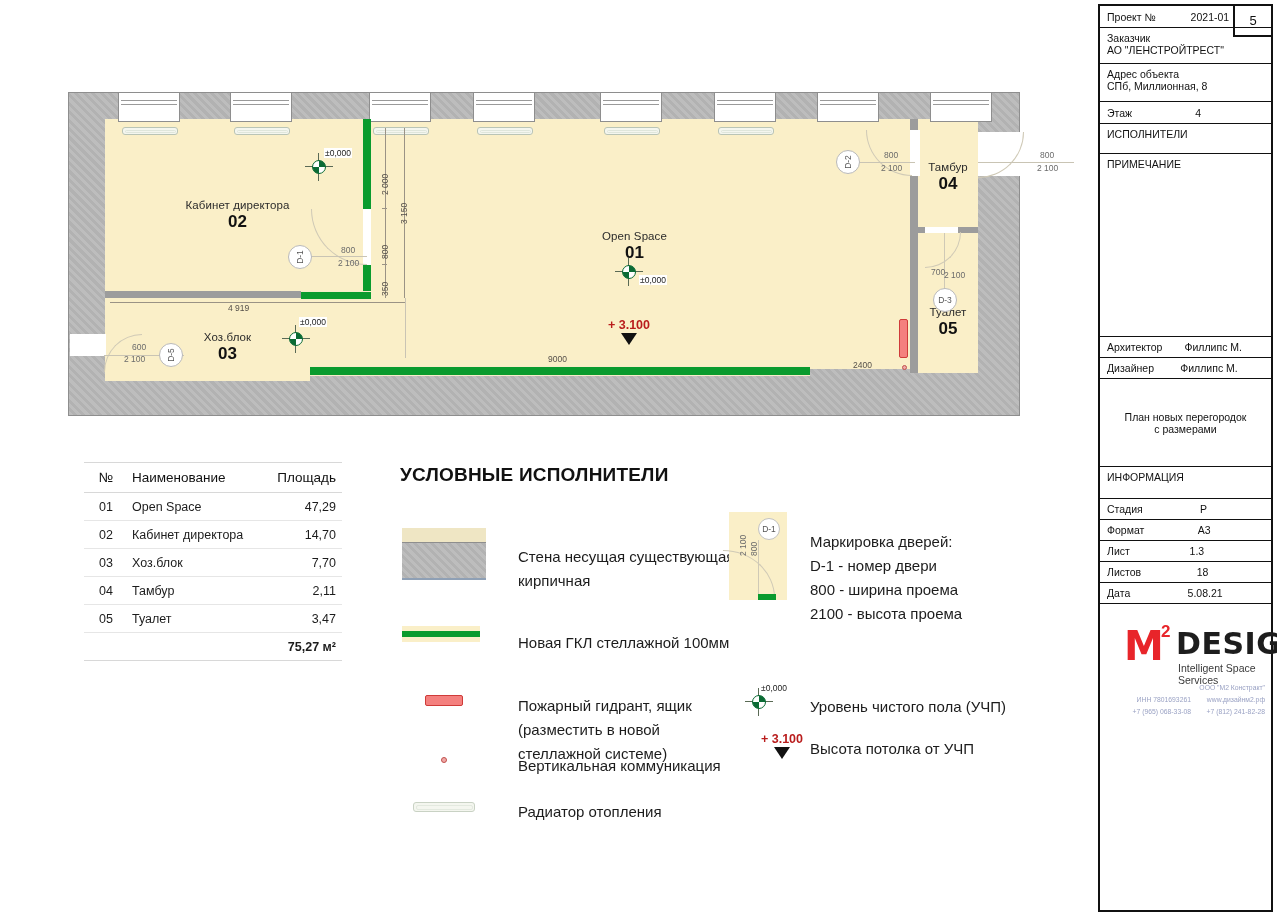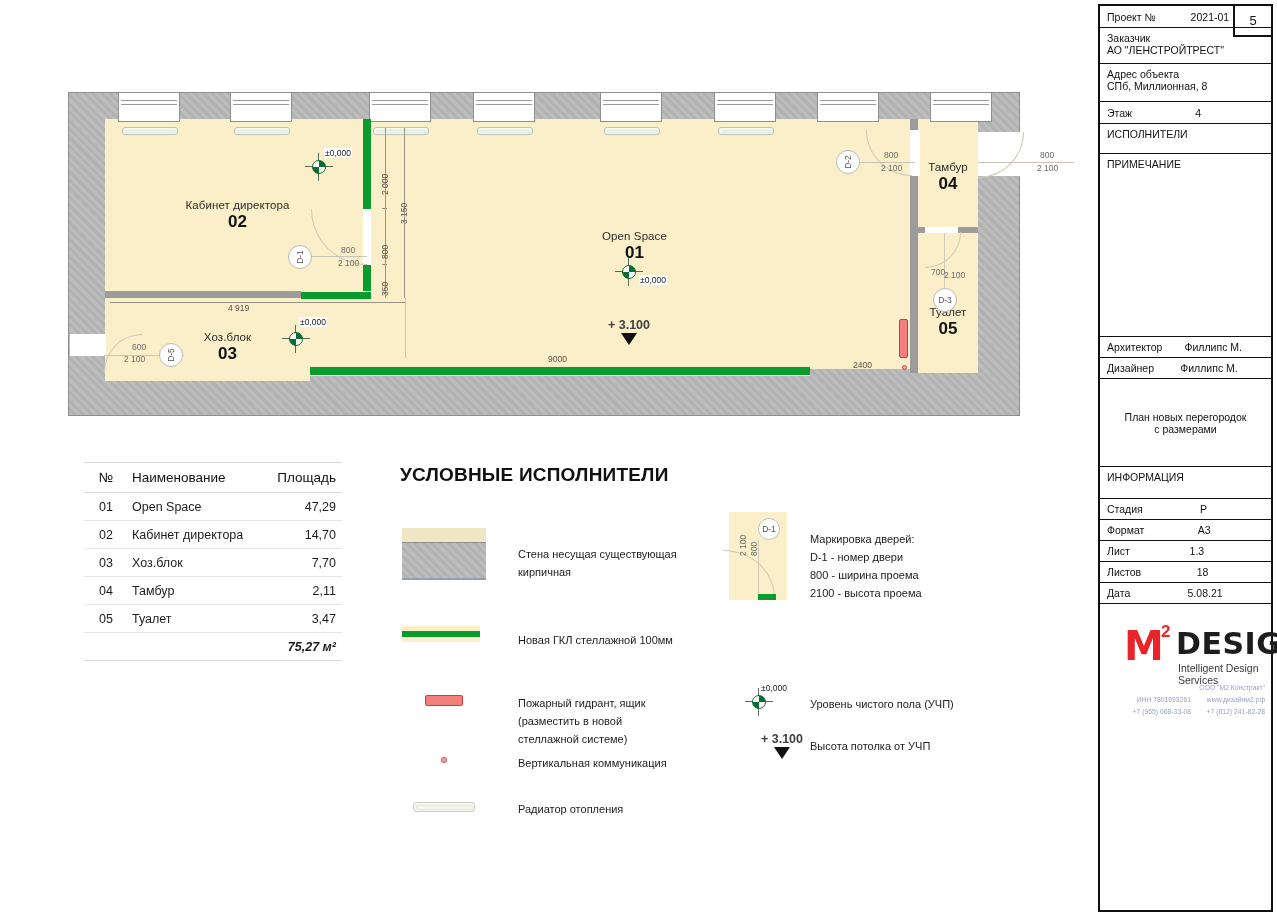--- a/index.html
+++ b/index.html
@@ -34,21 +34,21 @@
   .lvl{position:absolute;width:28px;height:28px;}
   .lvl .cross-h{position:absolute;left:0;top:13px;width:28px;height:1px;background:#5a6a55;}
   .lvl .cross-v{position:absolute;left:13px;top:0;width:1px;height:28px;background:#5a6a55;}
   .lvl .circ{position:absolute;left:7px;top:7px;width:14px;height:14px;border-radius:50%;
       background:conic-gradient(#0b6b35 0 25%,#ffffff 25% 50%,#0b6b35 50% 75%,#ffffff 75% 100%);
       border:1px solid #0b6b35;box-sizing:border-box;}
   .lvltxt{position:absolute;font-size:8.5px;color:#222;background:#fff;
       padding:0 1px;white-space:nowrap;}
 
   .ceil{position:absolute;text-align:center;white-space:nowrap;}
-  .ceil .v{font-size:12.5px;font-weight:bold;color:#404040;}
+  .ceil .v{font-size:12.5px;font-weight:bold;color:#b91c1c;}
   .ceil .tri{width:0;height:0;margin:1px auto 0;
       border-left:8px solid transparent;border-right:8px solid transparent;
       border-top:12px solid #111;}
 
   
   .dcirc{position:absolute;width:24px;height:24px;border-radius:50%;background:#fff;
       border:1px solid #b9b9b9;box-sizing:border-box;font-size:8.5px;color:#555;
       display:flex;align-items:center;justify-content:center;}
   .dcirc.vert span{transform:rotate(-90deg);display:block;}
   .dleader{position:absolute;height:1px;background:#c9c4b4;}
@@ -68,25 +68,25 @@
   #explication{left:84px;top:462px;width:258px;}
   #explication h2{margin:0 0 14px 0;font-size:16.5px;font-weight:bold;text-align:center;color:#111;}
   #explication table{border-collapse:collapse;width:100%;font-size:12.5px;}
   #explication th{font-weight:normal;font-size:13.5px;padding:7px 2px;color:#111;}
   #explication td{padding:6.5px 2px;color:#1c1c1c;}
   .thead-row th{border-top:1px solid #d8d8d8;border-bottom:1px solid #d8d8d8;}
   .trow td{border-bottom:1px solid #e6e6e6;}
   .c-no{width:40px;text-align:center;}
   .c-nm{text-align:left;padding-left:4px !important;}
   .c-ar{width:70px;text-align:right;padding-right:6px !important;}
-  .total td{border-bottom:1px solid #d8d8d8;font-weight:bold;font-size:12.5px;font-style:italic;}
+  .total td{border-bottom:1px solid #d8d8d8;font-weight:bold;font-size:12.5px;}
 
   
   #legend-title{left:400px;top:464px;font-size:19px;font-weight:bold;color:#111;letter-spacing:.2px;}
-  .lg-txt{position:absolute;font-size:11px;line-height:18px;color:#1c1c1c;}
+  .lg-txt{position:absolute;font-size:15px;line-height:24px;color:#1c1c1c;}
 
   .sw-wall{position:absolute;left:402px;top:528px;width:84px;height:52px;}
   .sw-wall .top{position:absolute;left:0;top:0;width:84px;height:14px;background:#efe6c4;}
   .sw-wall .mid{position:absolute;left:0;top:14px;width:84px;height:36px;
       background:repeating-linear-gradient(45deg,#bdbdbd 0 3px,#b2b2b2 3px 6px);
       border-top:1px solid #8e8e8e;}
   .sw-wall .bot{position:absolute;left:0;top:50px;width:84px;height:2px;background:#8fa0b5;}
 
   .sw-gkl{position:absolute;left:402px;top:626px;width:78px;height:16px;background:#faefc8;}
   .sw-gkl i{position:absolute;left:0;top:5px;width:78px;height:6px;background:#0a9b2e;display:block;}
@@ -460,21 +460,21 @@
   </div>
   <div class="tbrow tb-pad tb-flex" style="height:21px;gap:16px;">
     <span class="tb-k">Дата</span>
     <span class="tb-v">5.08.21</span>
   </div>
 
   <div class="logo-wrap" style="position:relative;height:128px;">
     <div class="logo-m">M</div>
     <div class="logo-sup">2</div>
     <div class="logo-d">DESIGN</div>
-    <div class="logo-sub">Intelligent Design Services</div>
+    <div class="logo-sub">Intelligent Space Services</div>
     <div class="logo-c" style="top:80px;">ООО "М2 Констракт"</div>
     <div class="logo-c" style="top:92px;right:80px;">ИНН 7801693261</div>
     <div class="logo-c" style="top:92px;right:6px;">www.дизайнм2.рф</div>
     <div class="logo-c" style="top:104px;right:80px;">+7 (965) 068-33-08</div>
     <div class="logo-c" style="top:104px;right:6px;">+7 (812) 241-82-28</div>
   </div>
 
 </div>
 
 </body></html>

